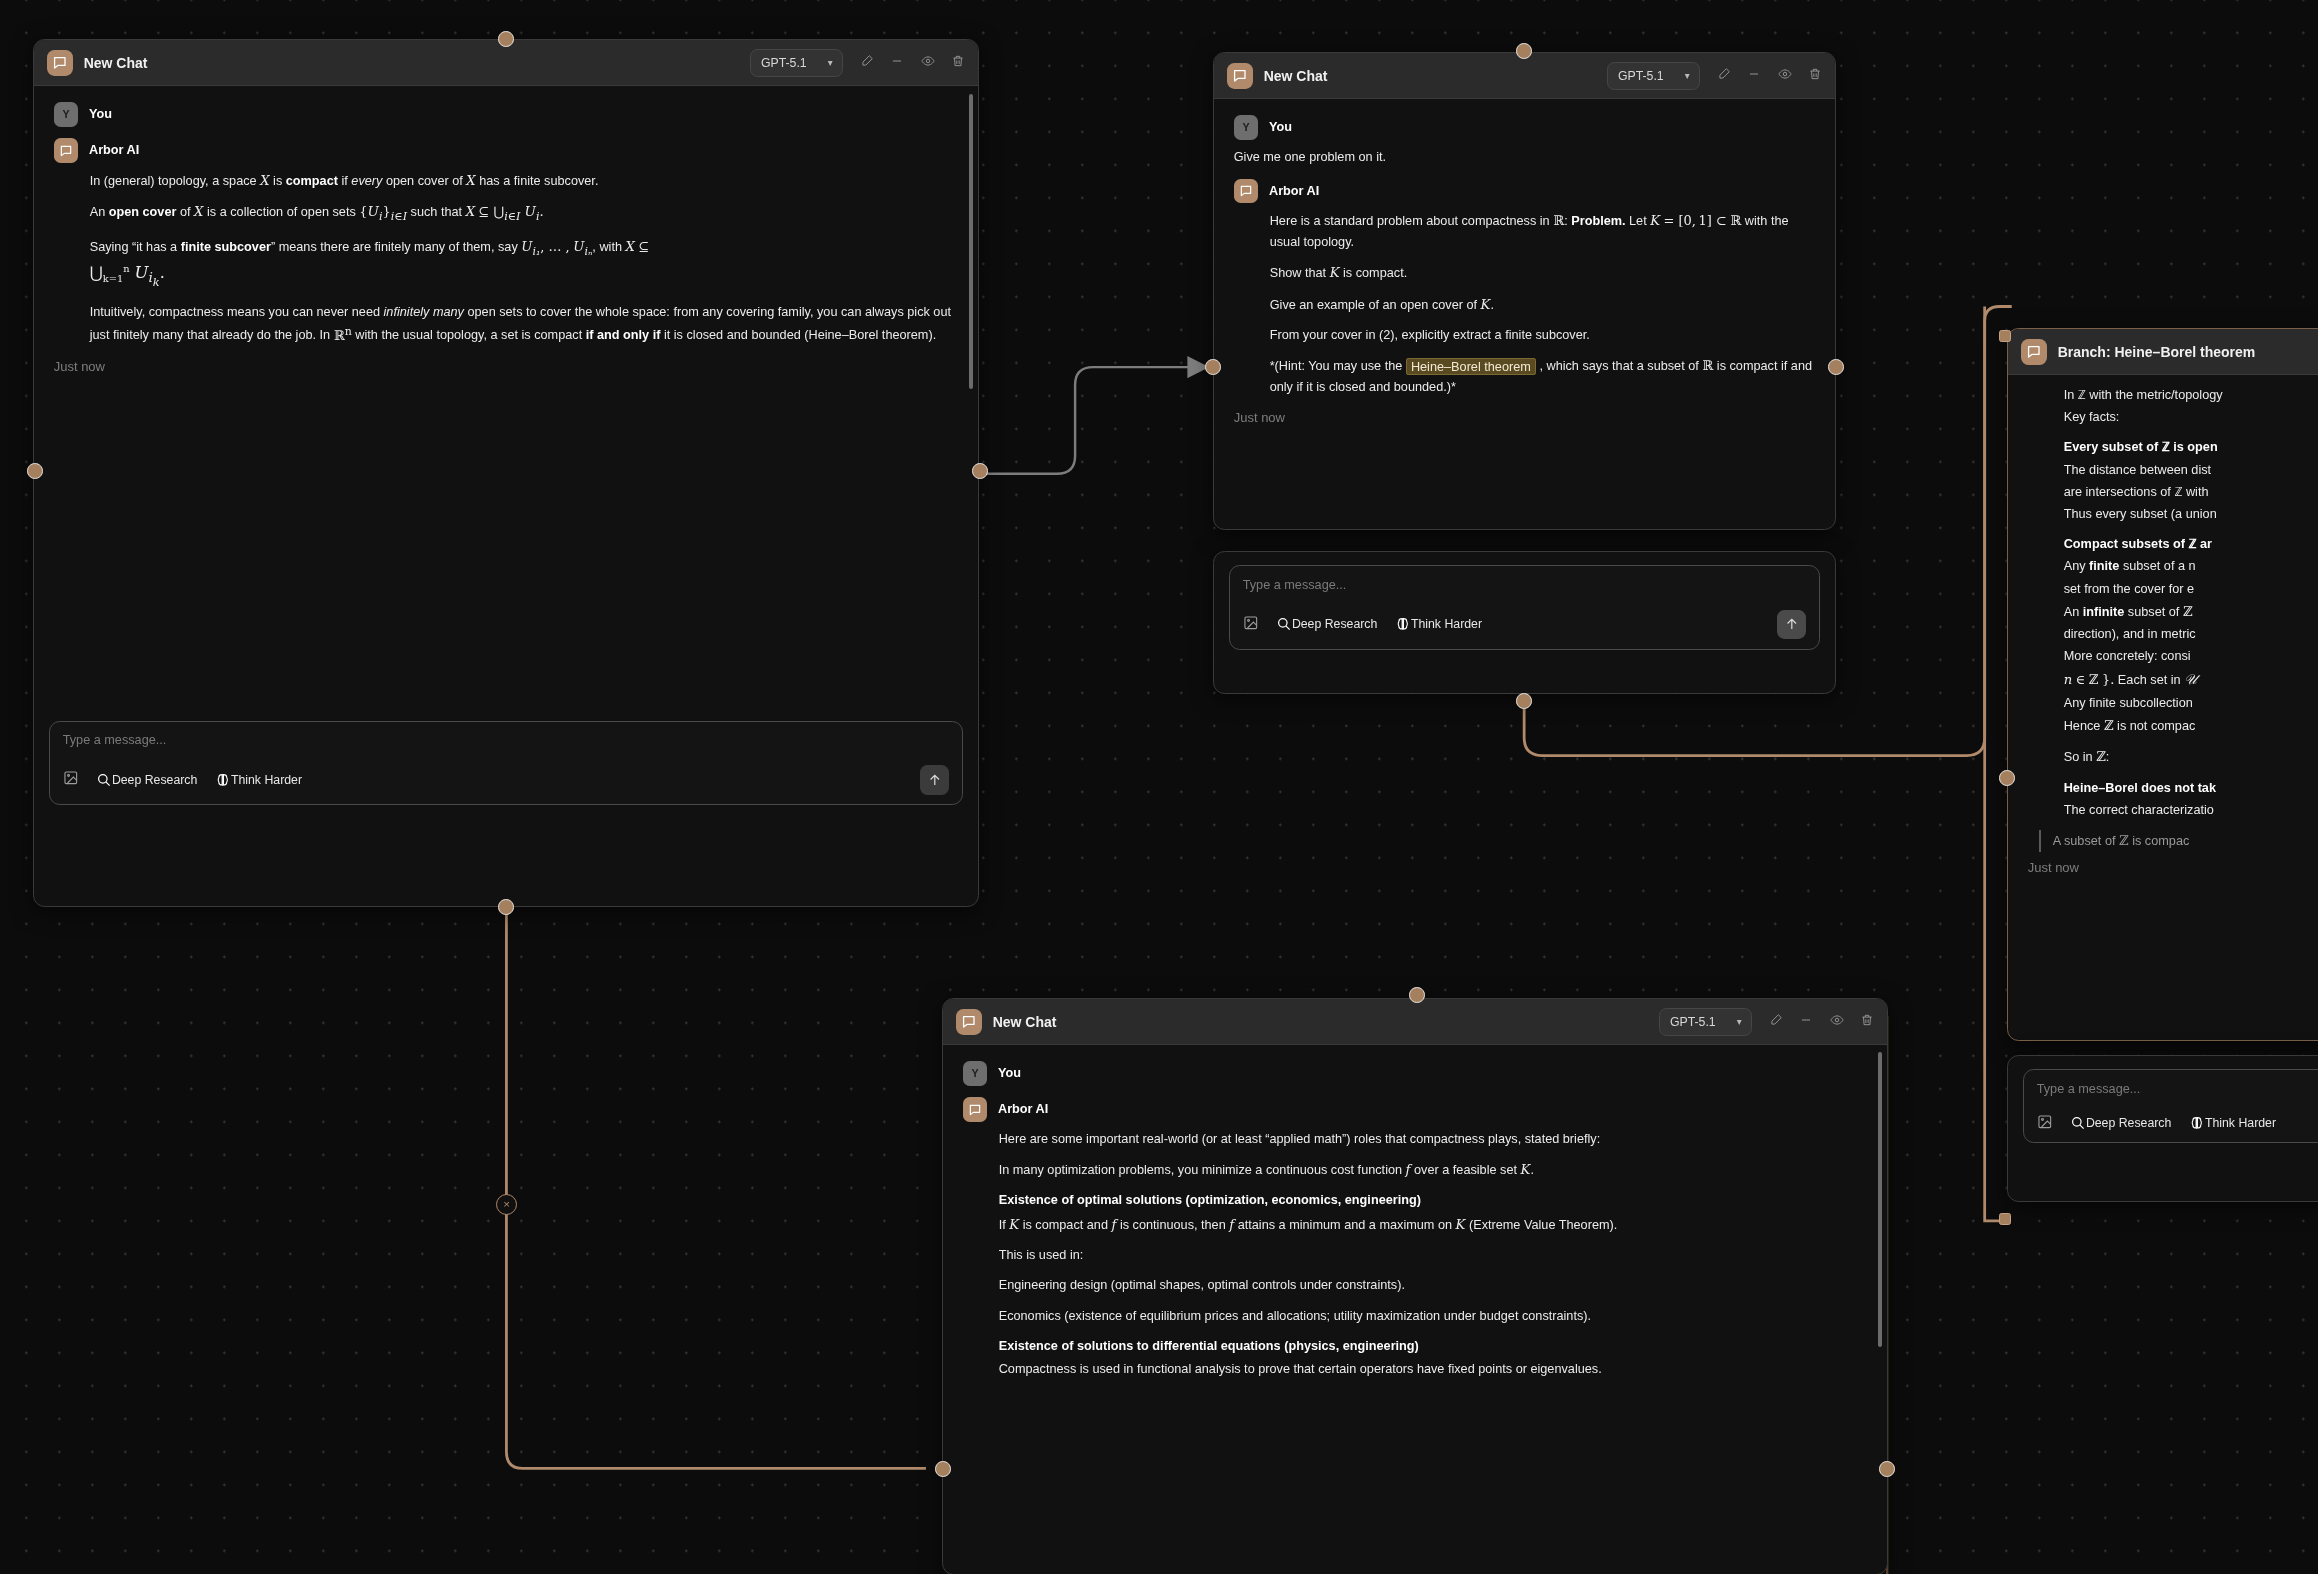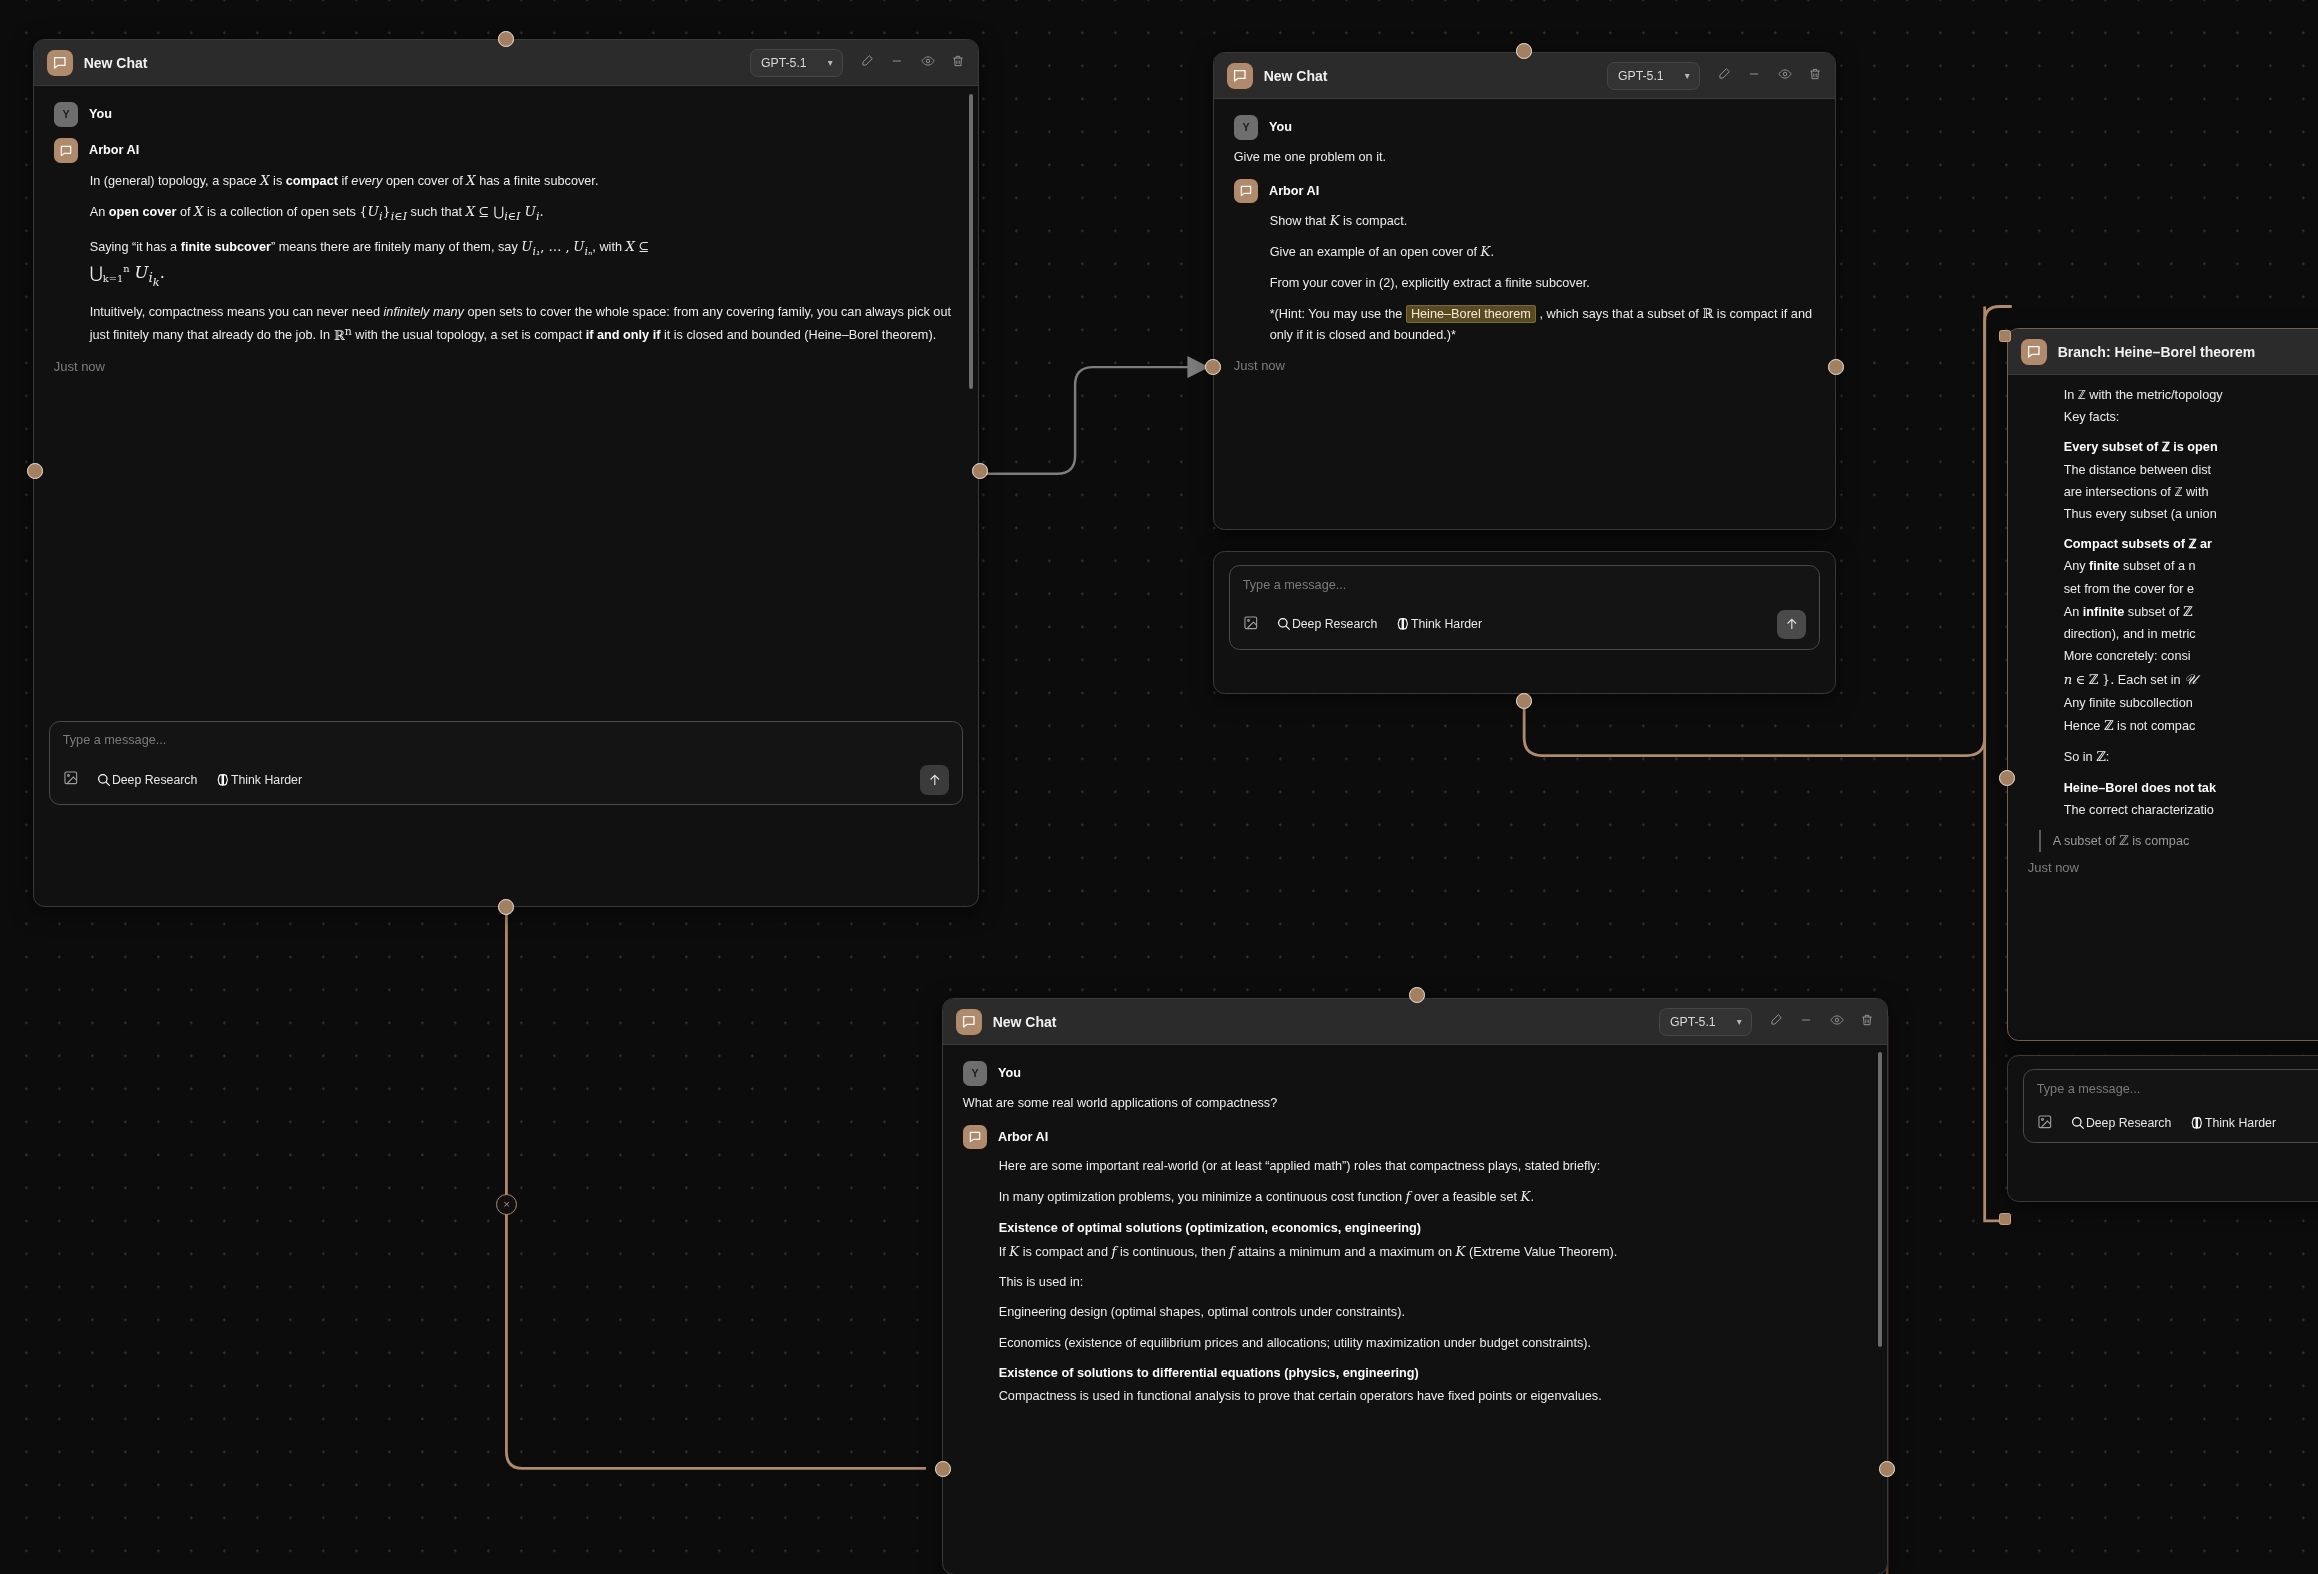--- a/index.html
+++ b/index.html
@@ -310,20 +310,21 @@
       <div class="msg">
         <div class="msg-head">
           <span class="avatar ai">
             <svg viewBox="0 0 24 24" fill="none" stroke="#fff" stroke-width="2" stroke-linejoin="round">
                 <path d="M4 4h16v12H9l-5 4z"></path>
               </svg>
           </span>
           <span class="author">Arbor AI</span>
         </div>
         <div class="msg-body">
+          <p>Here is a standard problem about compactness in <span class="bb">ℝ</span>: <b>Problem.</b> Let <span class="mathi">K</span> <span class="mathr">= [0, 1] ⊂</span> <span class="bb">ℝ</span> with the usual topology.</p>
           <p class="ind1">Show that <span class="mathi">K</span> is compact.</p>
           <p class="ind1">Give an example of an open cover of <span class="mathi">K</span>.</p>
           <p class="ind1">From your cover in (2), explicitly extract a finite subcover.</p>
           <p><span>*(Hint: You may use the</span> <span class="hl">Heine–Borel theorem</span> , which says that a subset of <span class="bb">ℝ</span> is compact if and only if it is closed and bounded.)*</p>
           <div class="ts">Just now</div>
         </div>
       </div>
     </div>
 
   </div>
@@ -469,21 +470,20 @@
               <path d="M4 7h16M9 7V4h6v3M6 7l1 13h10l1-13M10 11v6M14 11v6"></path>
             </svg></span>
       </span>
     </div>
     <div class="node-body" style="height:529px;">
       <div class="msg">
         <div class="msg-head">
           <span class="avatar you">Y</span>
           <span class="author">You</span>
         </div>
-        <div class="msg-body">What are some real world applications of compactness?</div>
       </div>
       <div class="msg">
         <div class="msg-head">
           <span class="avatar ai">
             <svg viewBox="0 0 24 24" fill="none" stroke="#fff" stroke-width="2" stroke-linejoin="round">
                 <path d="M4 4h16v12H9l-5 4z"></path>
               </svg>
           </span>
           <span class="author">Arbor AI</span>
         </div>

